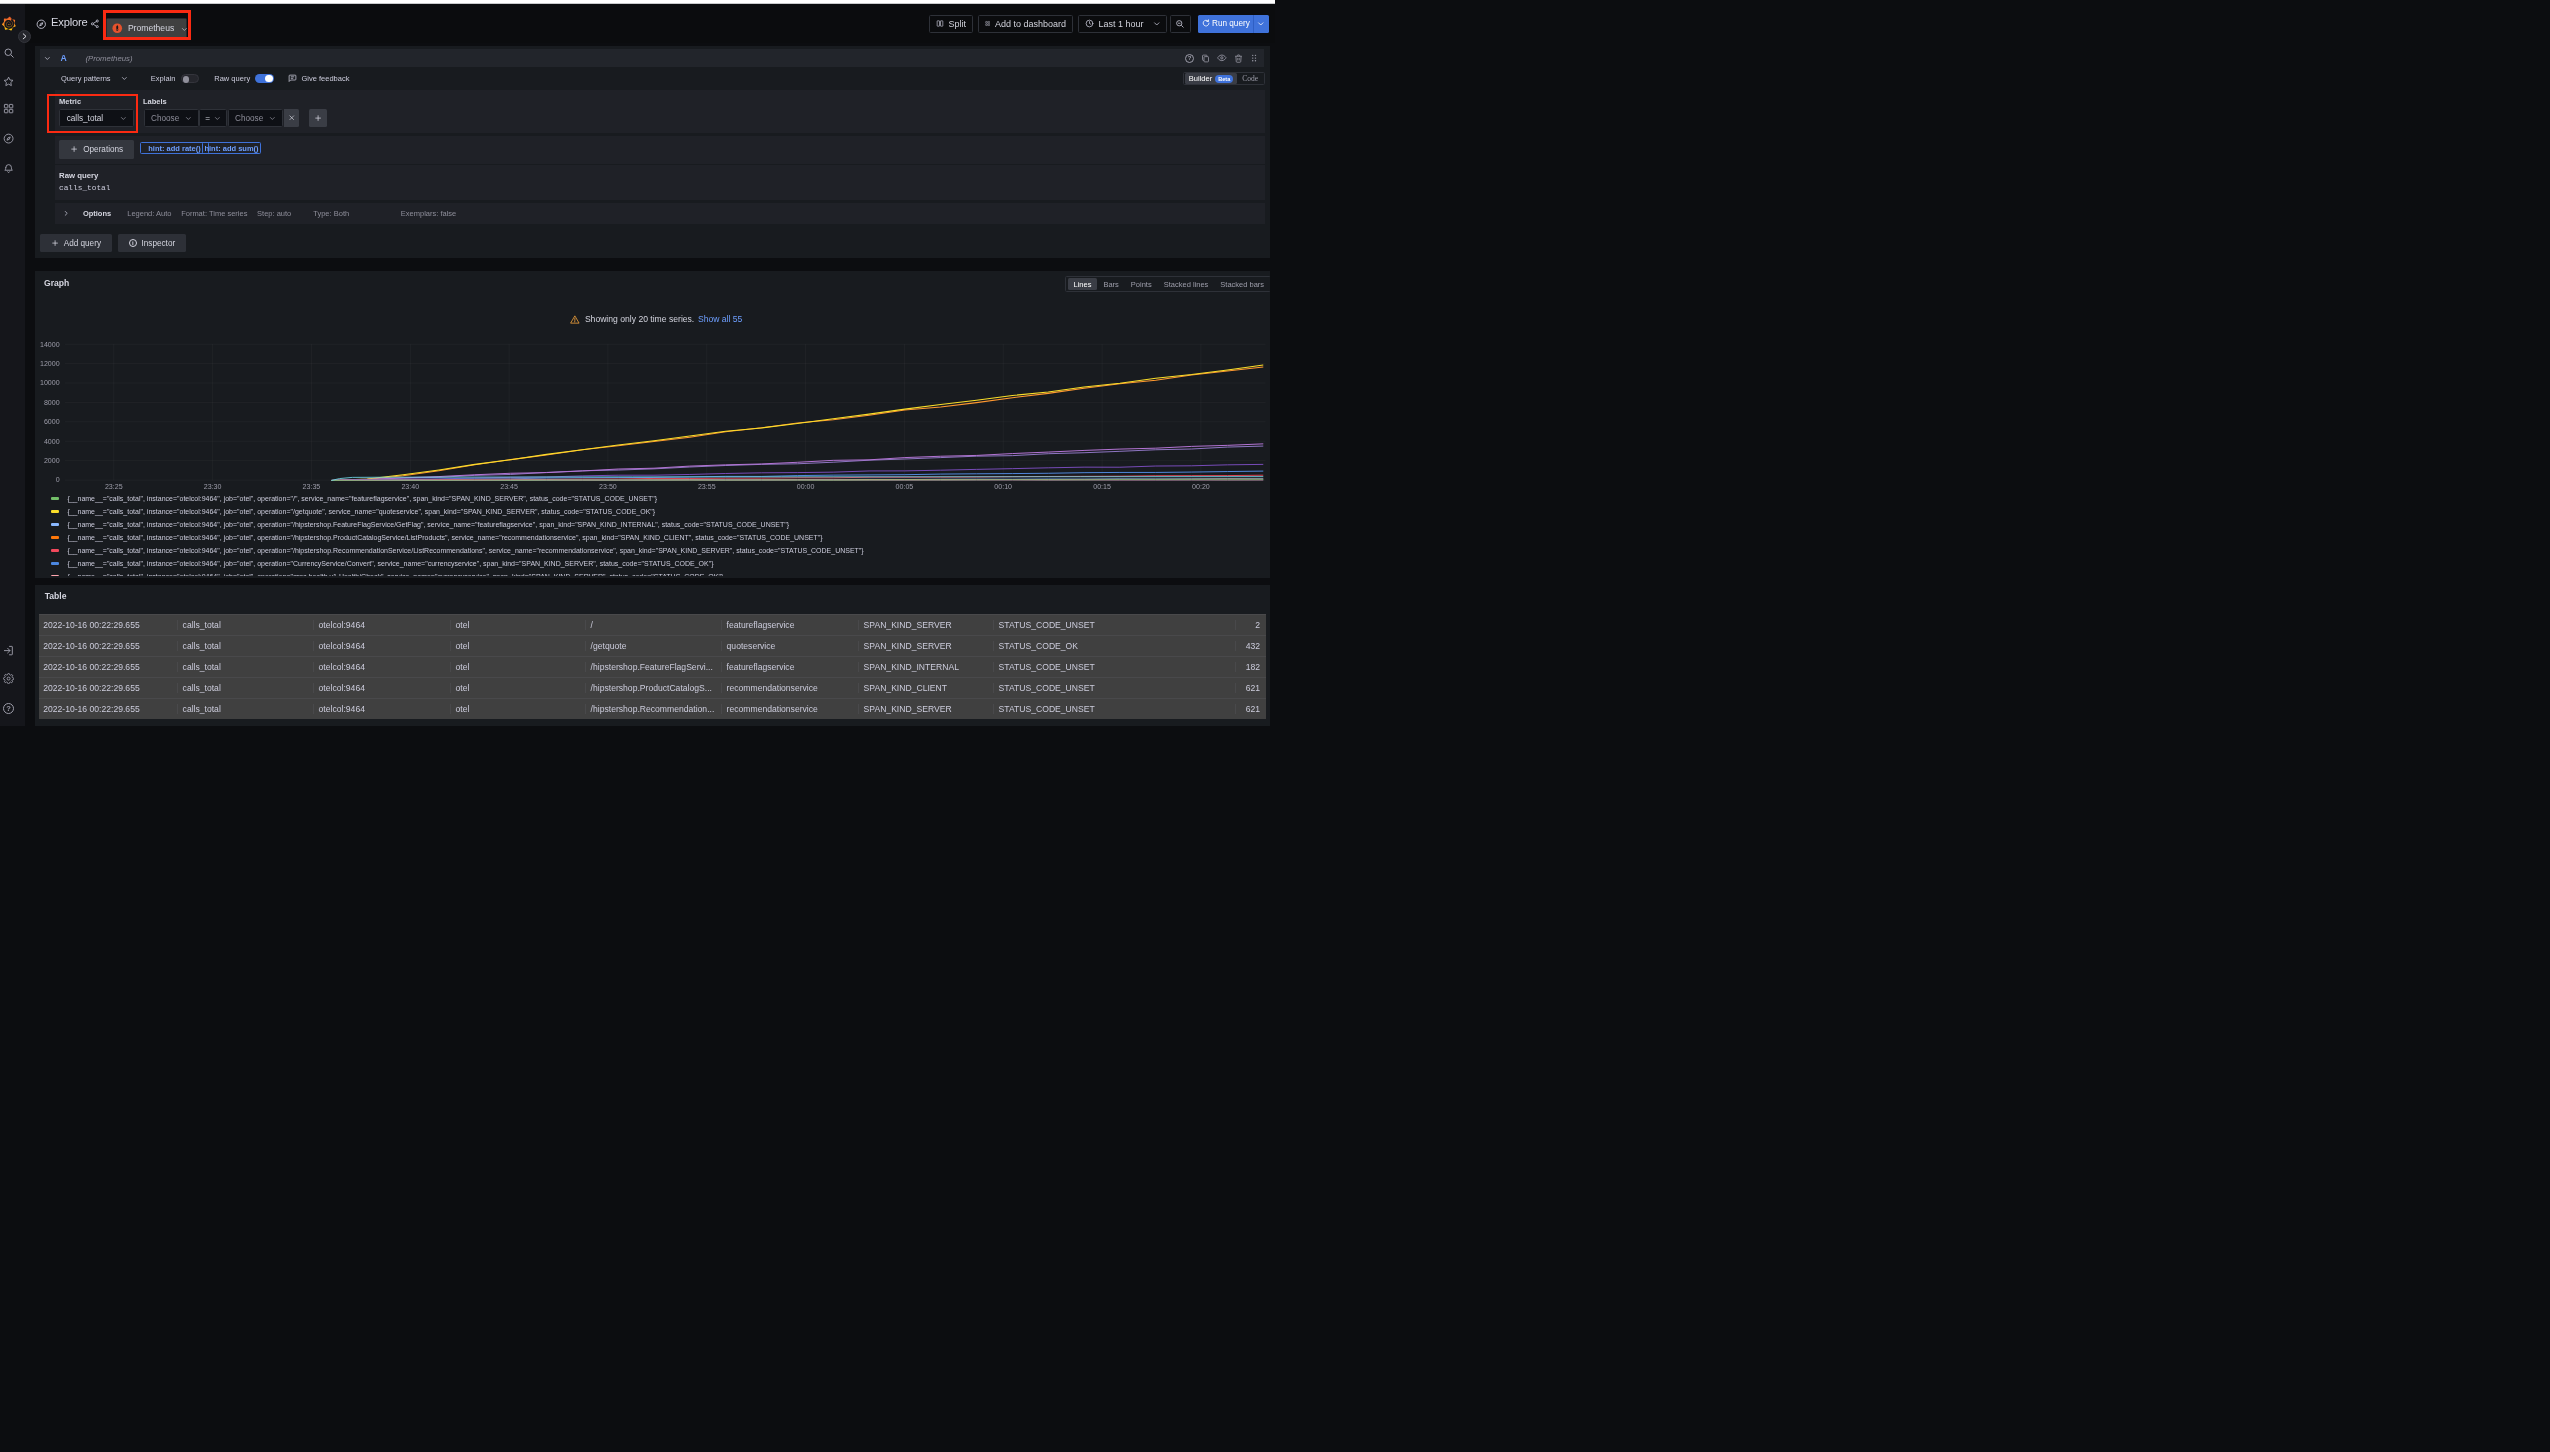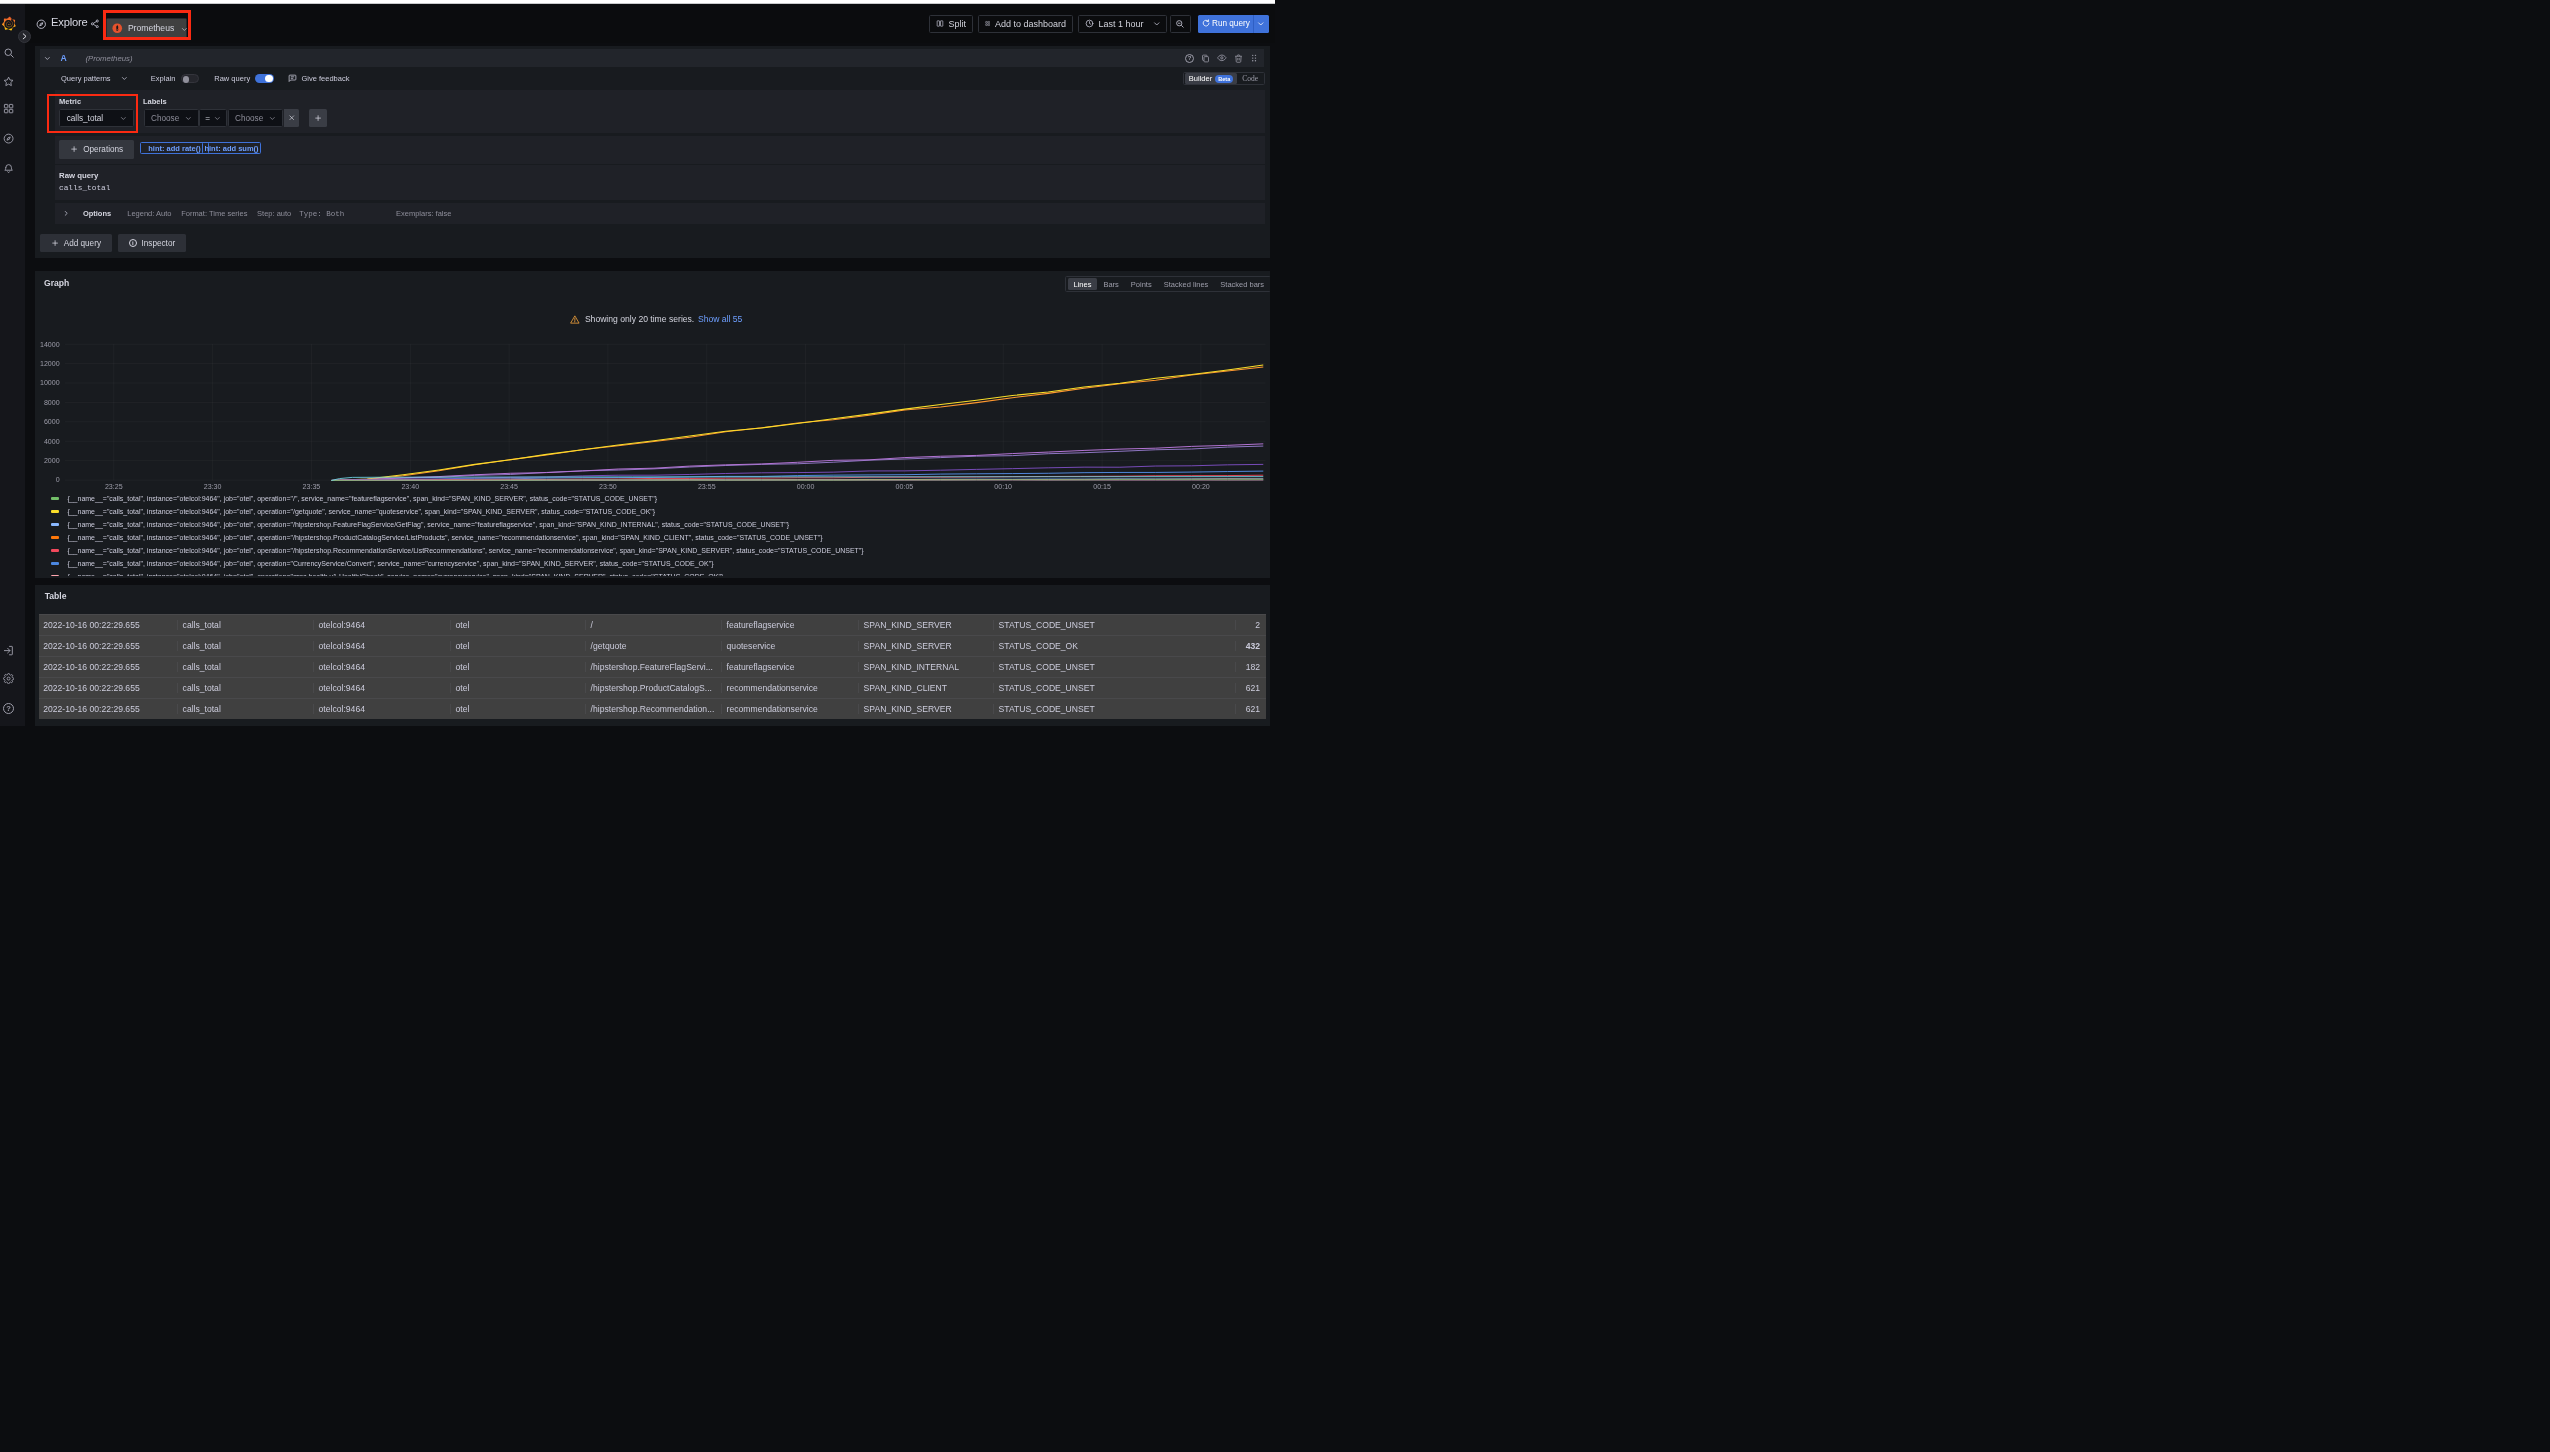--- a/index.html
+++ b/index.html
@@ -262,21 +262,21 @@
 <div class="abs" style="left:59px;top:184px;font-size:7.8px;font-family:'Liberation Mono',monospace;color:#ccccdc;">calls_total</div>
 
 <div class="abs" style="left:55px;top:203px;width:1210px;height:21px;background:#1f2127;display:flex;align-items:center;font-size:7.5px;">
   <svg style="margin-left:8.2px" width="6.7" height="6.7" viewBox="0 0 24 24" fill="none" stroke="#ccccdc" stroke-width="2.6" stroke-linecap="round">
       <polyline points="8,5 15,12 8,19"></polyline>
     </svg>
   <span style="margin-left:13px;font-weight:700;color:#d5d6e0;">Options</span>
   <span style="margin-left:16px;color:#8e8e9a;">Legend: Auto</span>
   <span style="margin-left:9.7px;color:#8e8e9a;">Format: Time series</span>
   <span style="margin-left:9.7px;color:#8e8e9a;">Step: auto</span>
-  <span style="margin-left:8px;color:#8e8e9a;font-family:Liberation Mono, monospace;">Type: Both</span>
+  <span style="margin-left:22px;color:#8e8e9a;">Type: Both</span>
   <span style="margin-left:9.7px;color:#8e8e9a;padding-left:42px;">Exemplars: false</span>
 </div>
 
 <div class="abs" style="left:40px;top:234px;width:72px;height:18.3px;background:#2d3037;border-radius:1.5px;display:flex;align-items:center;justify-content:center;color:#d5d6e0;">
   <svg width="8.2" height="8.2" viewBox="0 0 24 24" fill="none" stroke="#d5d6e0" stroke-width="2.2" stroke-linecap="round">
       <line x1="12" y1="5" x2="12" y2="19"></line>
       <line x1="5" y1="12" x2="19" y2="12"></line>
     </svg>
   <span style="margin-left:4.5px;font-size:8.2px;font-weight:500;">Add query</span>
 </div>
@@ -408,21 +408,21 @@
 <div class="trow">
         <div style="width:138px;flex:none;padding-left:4.1px;overflow:hidden;white-space:nowrap;">2022-10-16 00:22:29.655</div>
         <div style="width:136px;flex:none;padding-left:4.5px;overflow:hidden;white-space:nowrap;border-left:0.7px solid rgba(204,204,220,0.07);">calls_total</div>
         <div style="width:137px;flex:none;padding-left:4.5px;overflow:hidden;white-space:nowrap;border-left:0.7px solid rgba(204,204,220,0.07);">otelcol:9464</div>
         <div style="width:135px;flex:none;padding-left:4.5px;overflow:hidden;white-space:nowrap;border-left:0.7px solid rgba(204,204,220,0.07);">otel</div>
         <div style="width:136px;flex:none;padding-left:4.5px;overflow:hidden;white-space:nowrap;border-left:0.7px solid rgba(204,204,220,0.07);">/getquote</div>
         <div style="width:137px;flex:none;padding-left:4.5px;overflow:hidden;white-space:nowrap;border-left:0.7px solid rgba(204,204,220,0.07);">quoteservice</div>
         <div style="width:135px;flex:none;padding-left:4.5px;overflow:hidden;white-space:nowrap;border-left:0.7px solid rgba(204,204,220,0.07);">SPAN_KIND_SERVER</div>
         <div style="width:137px;flex:none;padding-left:4.5px;overflow:hidden;white-space:nowrap;border-left:0.7px solid rgba(204,204,220,0.07);">STATUS_CODE_OK</div>
         <div style="width:105px;flex:none;padding-left:4.5px;overflow:hidden;white-space:nowrap;border-left:0.7px solid rgba(204,204,220,0.07);"></div>
-        <div style="width:31px;flex:none;padding-right:6px;text-align:right;overflow:hidden;white-space:nowrap;border-left:0.7px solid rgba(204,204,220,0.07);font-weight:bold;">432</div>
+        <div style="width:31px;flex:none;padding-right:6px;text-align:right;overflow:hidden;white-space:nowrap;border-left:0.7px solid rgba(204,204,220,0.07);">432</div>
       </div>
 <div class="trow">
         <div style="width:138px;flex:none;padding-left:4.1px;overflow:hidden;white-space:nowrap;">2022-10-16 00:22:29.655</div>
         <div style="width:136px;flex:none;padding-left:4.5px;overflow:hidden;white-space:nowrap;border-left:0.7px solid rgba(204,204,220,0.07);">calls_total</div>
         <div style="width:137px;flex:none;padding-left:4.5px;overflow:hidden;white-space:nowrap;border-left:0.7px solid rgba(204,204,220,0.07);">otelcol:9464</div>
         <div style="width:135px;flex:none;padding-left:4.5px;overflow:hidden;white-space:nowrap;border-left:0.7px solid rgba(204,204,220,0.07);">otel</div>
         <div style="width:136px;flex:none;padding-left:4.5px;overflow:hidden;white-space:nowrap;border-left:0.7px solid rgba(204,204,220,0.07);">/hipstershop.FeatureFlagServi...</div>
         <div style="width:137px;flex:none;padding-left:4.5px;overflow:hidden;white-space:nowrap;border-left:0.7px solid rgba(204,204,220,0.07);">featureflagservice</div>
         <div style="width:135px;flex:none;padding-left:4.5px;overflow:hidden;white-space:nowrap;border-left:0.7px solid rgba(204,204,220,0.07);">SPAN_KIND_INTERNAL</div>
         <div style="width:137px;flex:none;padding-left:4.5px;overflow:hidden;white-space:nowrap;border-left:0.7px solid rgba(204,204,220,0.07);">STATUS_CODE_UNSET</div>

